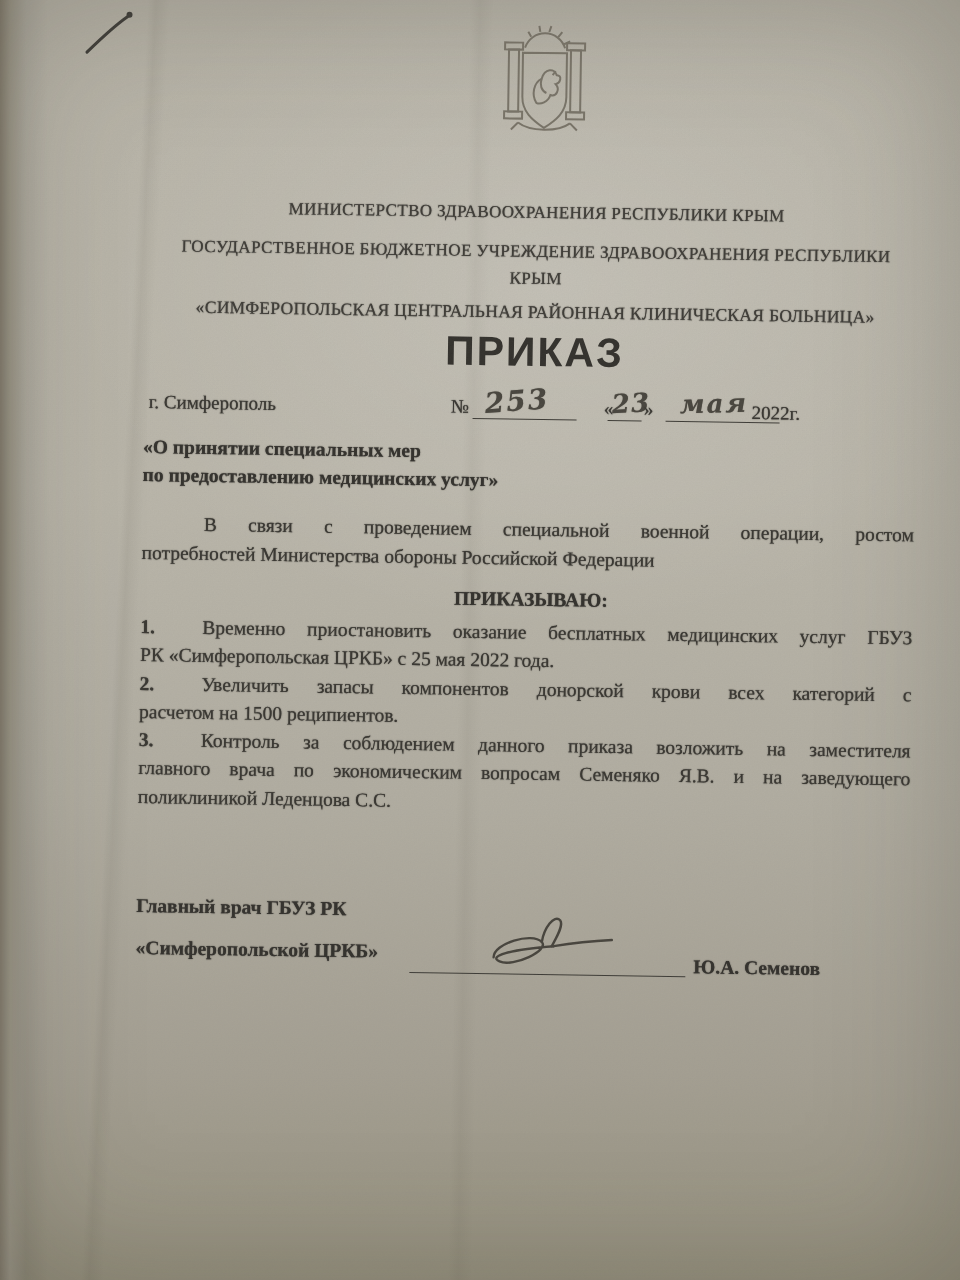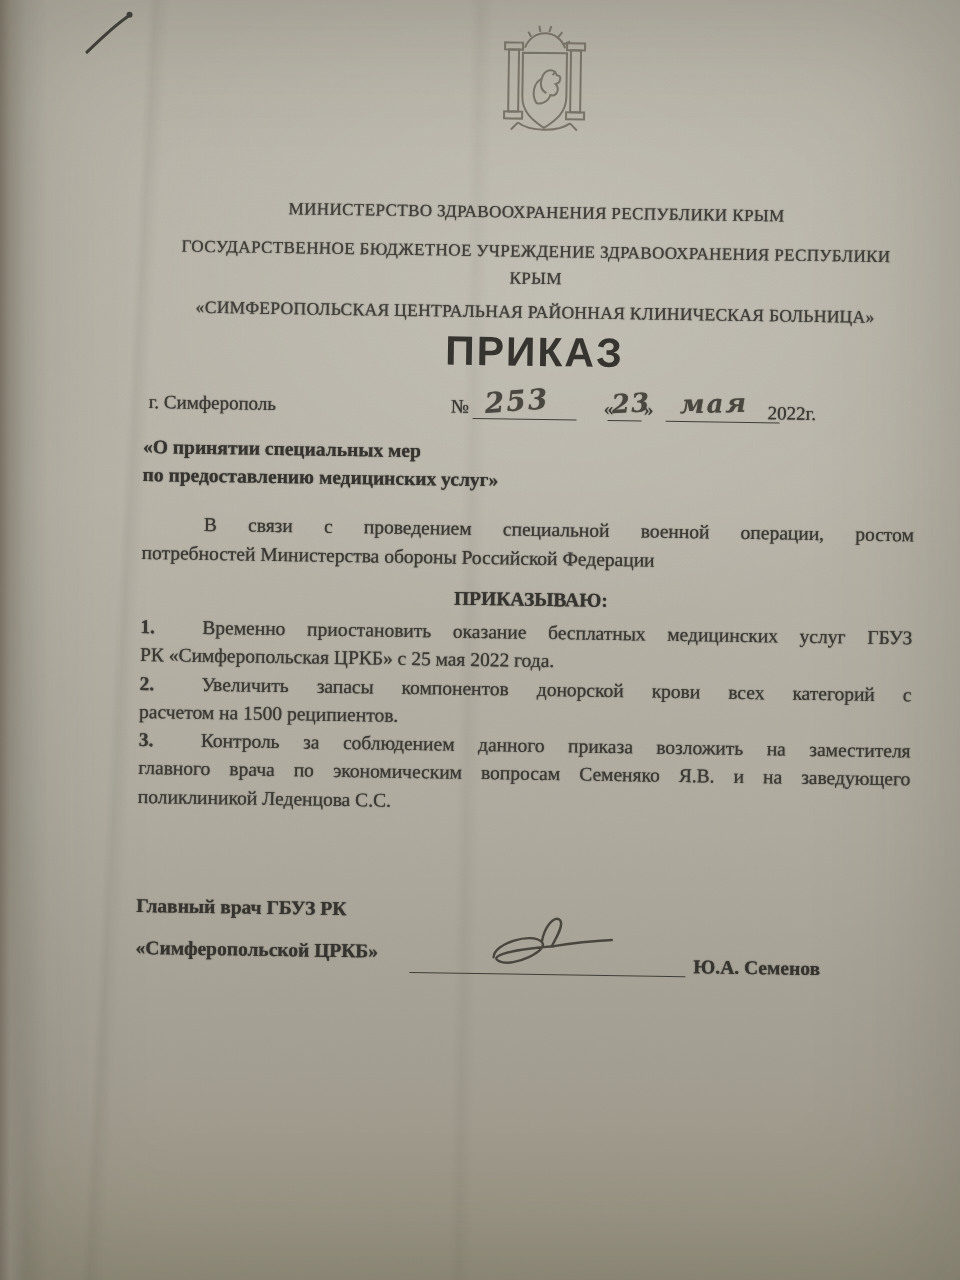--- a/index.html
+++ b/index.html
@@ -39,21 +39,21 @@
   }
   .meta-row{position:absolute;left:0;top:392px;width:960px;height:44px;font-size:19px;}
   .meta-row > span{position:absolute;white-space:nowrap;}
   .m-city{left:153px;top:4px;}
   .m-no{left:455px;top:4px;}
   .m-line1{left:477px;top:0;width:104px;height:26px;border-bottom:1.6px solid #3a3833;}
   .m-q1{left:608px;top:4px;}
   .m-q2{left:648px;top:4px;}
   .m-dayline{left:612px;top:0;width:34px;height:26px;border-bottom:1.6px solid #3a3833;}
   .m-line2{left:670px;top:0;width:114px;height:26px;border-bottom:1.6px solid #3a3833;}
-  .m-year{left:772px;top:6px;}
+  .m-year{left:756px;top:6px;}
   .hand{
     font-family:"DejaVu Serif", serif;font-style:italic;font-weight:700;
     color:#45423b;text-shadow:0 0 1px rgba(60,56,48,0.6);
   }
   .h-num{left:489px;top:-8px;font-size:28px;transform:rotate(-5deg);letter-spacing:2px;}
   .h-day{left:616px;top:-6px;font-size:26px;transform:rotate(-4deg);letter-spacing:1px;}
   .h-month{left:684px;top:-7px;font-size:26px;transform:rotate(-2deg);letter-spacing:2px;}
   .subject{position:absolute;left:148px;top:438px;width:640px;
     font-weight:700;font-size:19.5px;line-height:28px;color:#2f2d29;}
   .preamble{position:absolute;left:148px;top:515px;width:772px;

